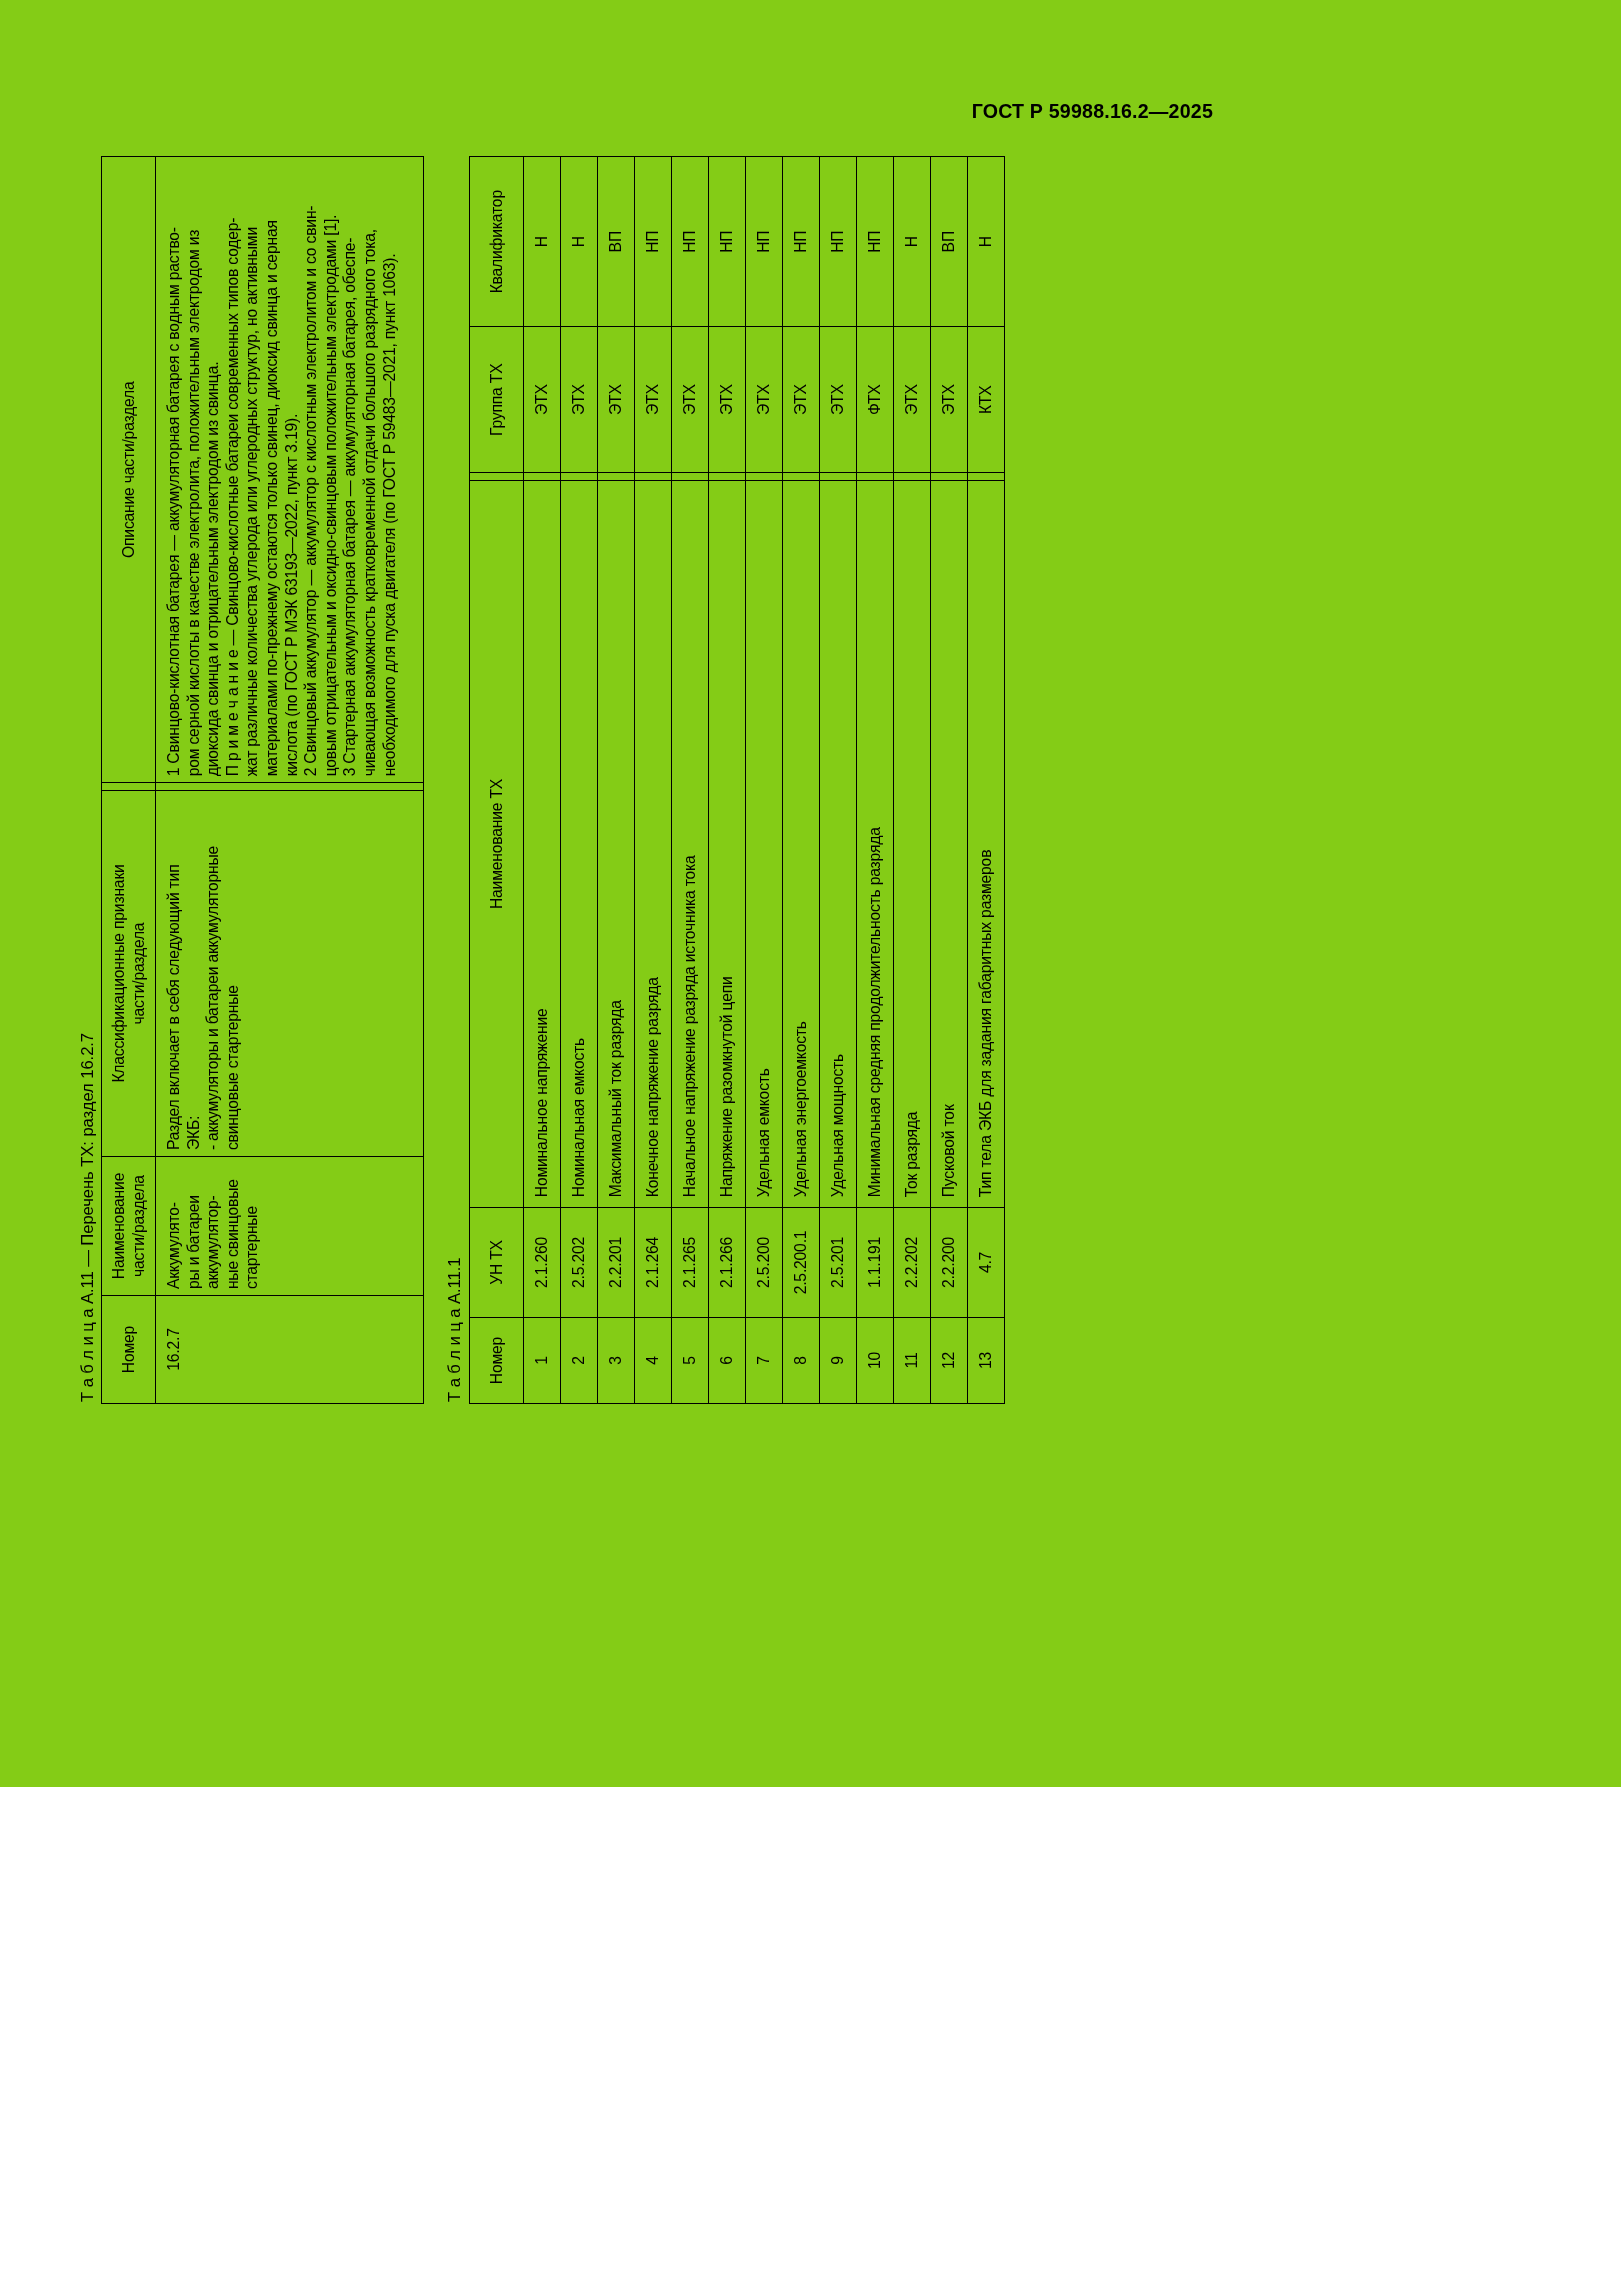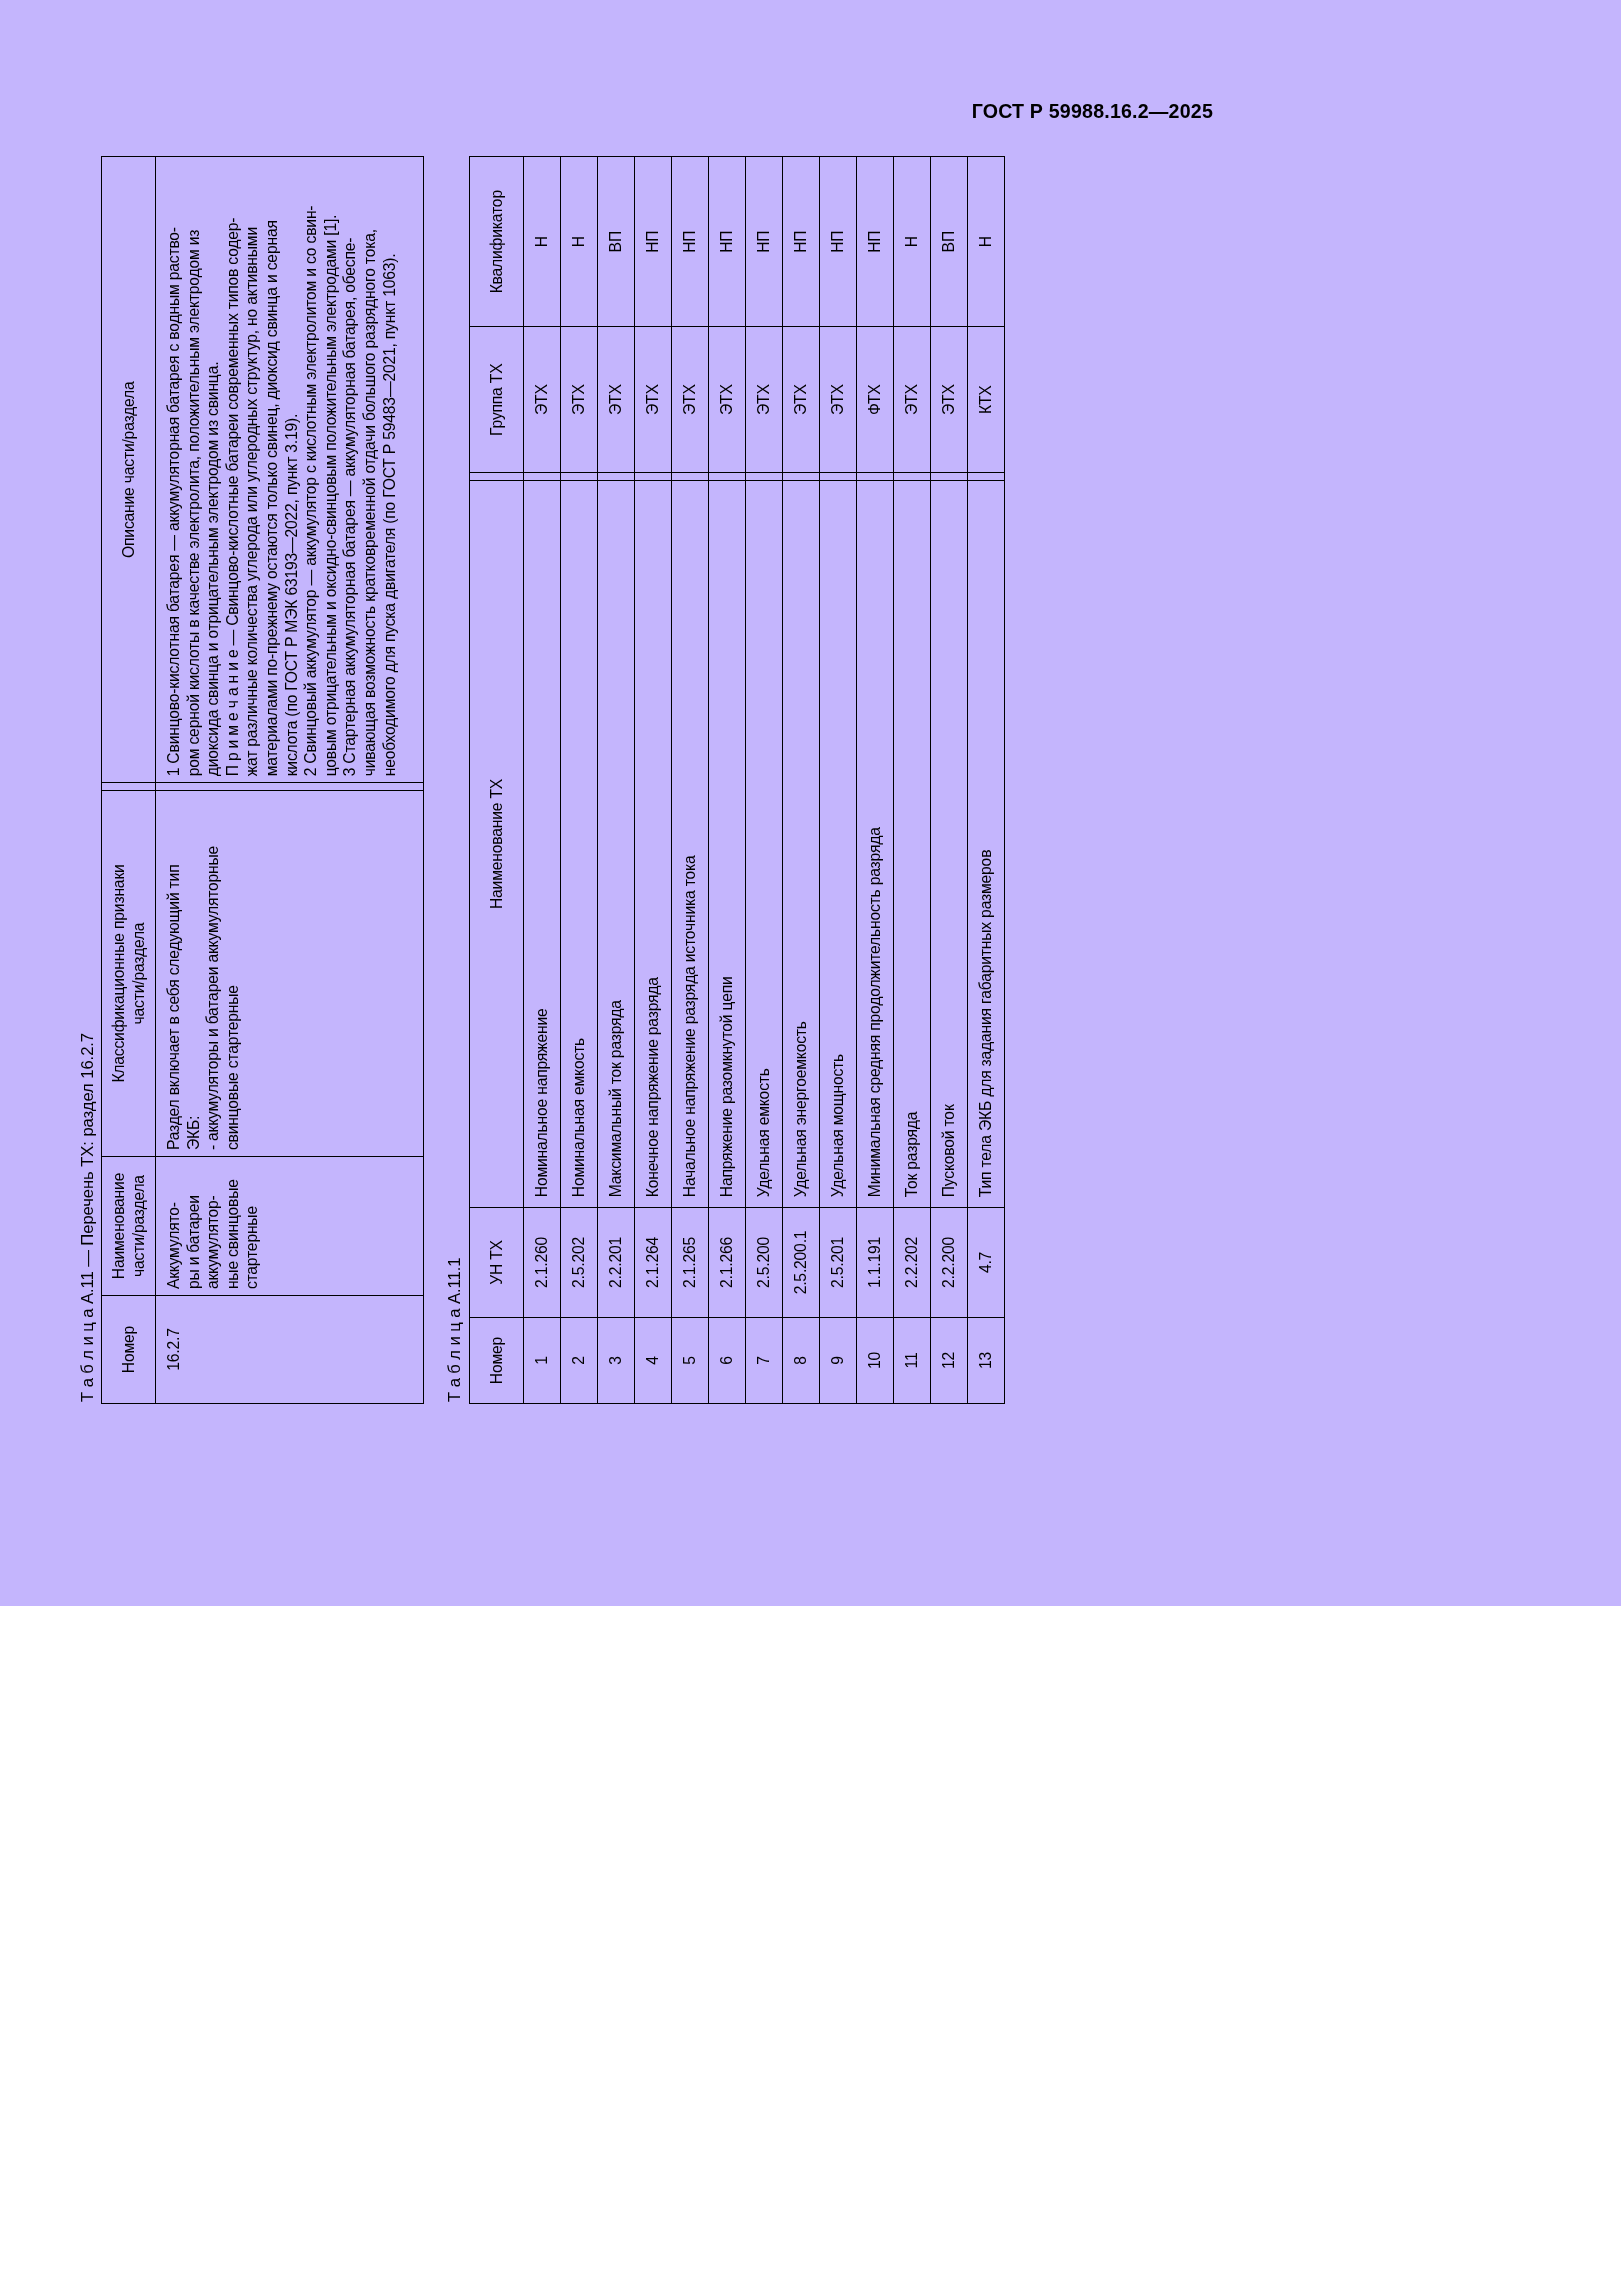--- a/index.html
+++ b/index.html
@@ -1,17 +1,17 @@
 <!DOCTYPE html>
 <html lang="ru"><head>
 <meta charset="utf-8">
 <style>
   html,body{margin:0;padding:0;background:#ffffff;}
   .page{
-    position:relative;width:1621px;height:1606px;background:#c4b5fd;
+    position:relative;width:1621px;height:1787px;background:#84cc16;
     font-family:"Liberation Sans",sans-serif;color:#000;overflow:hidden;
   }
   .running-header{
     position:absolute;top:100px;left:0;width:1213px;text-align:right;
     font-size:19.6px;font-weight:bold;letter-spacing:0.2px;
   }
   .page-number{position:absolute;top:2152px;left:1409px;font-size:25px;}
   
   .rot{
     position:absolute;left:78px;top:1404px;width:1247px;height:863px;

